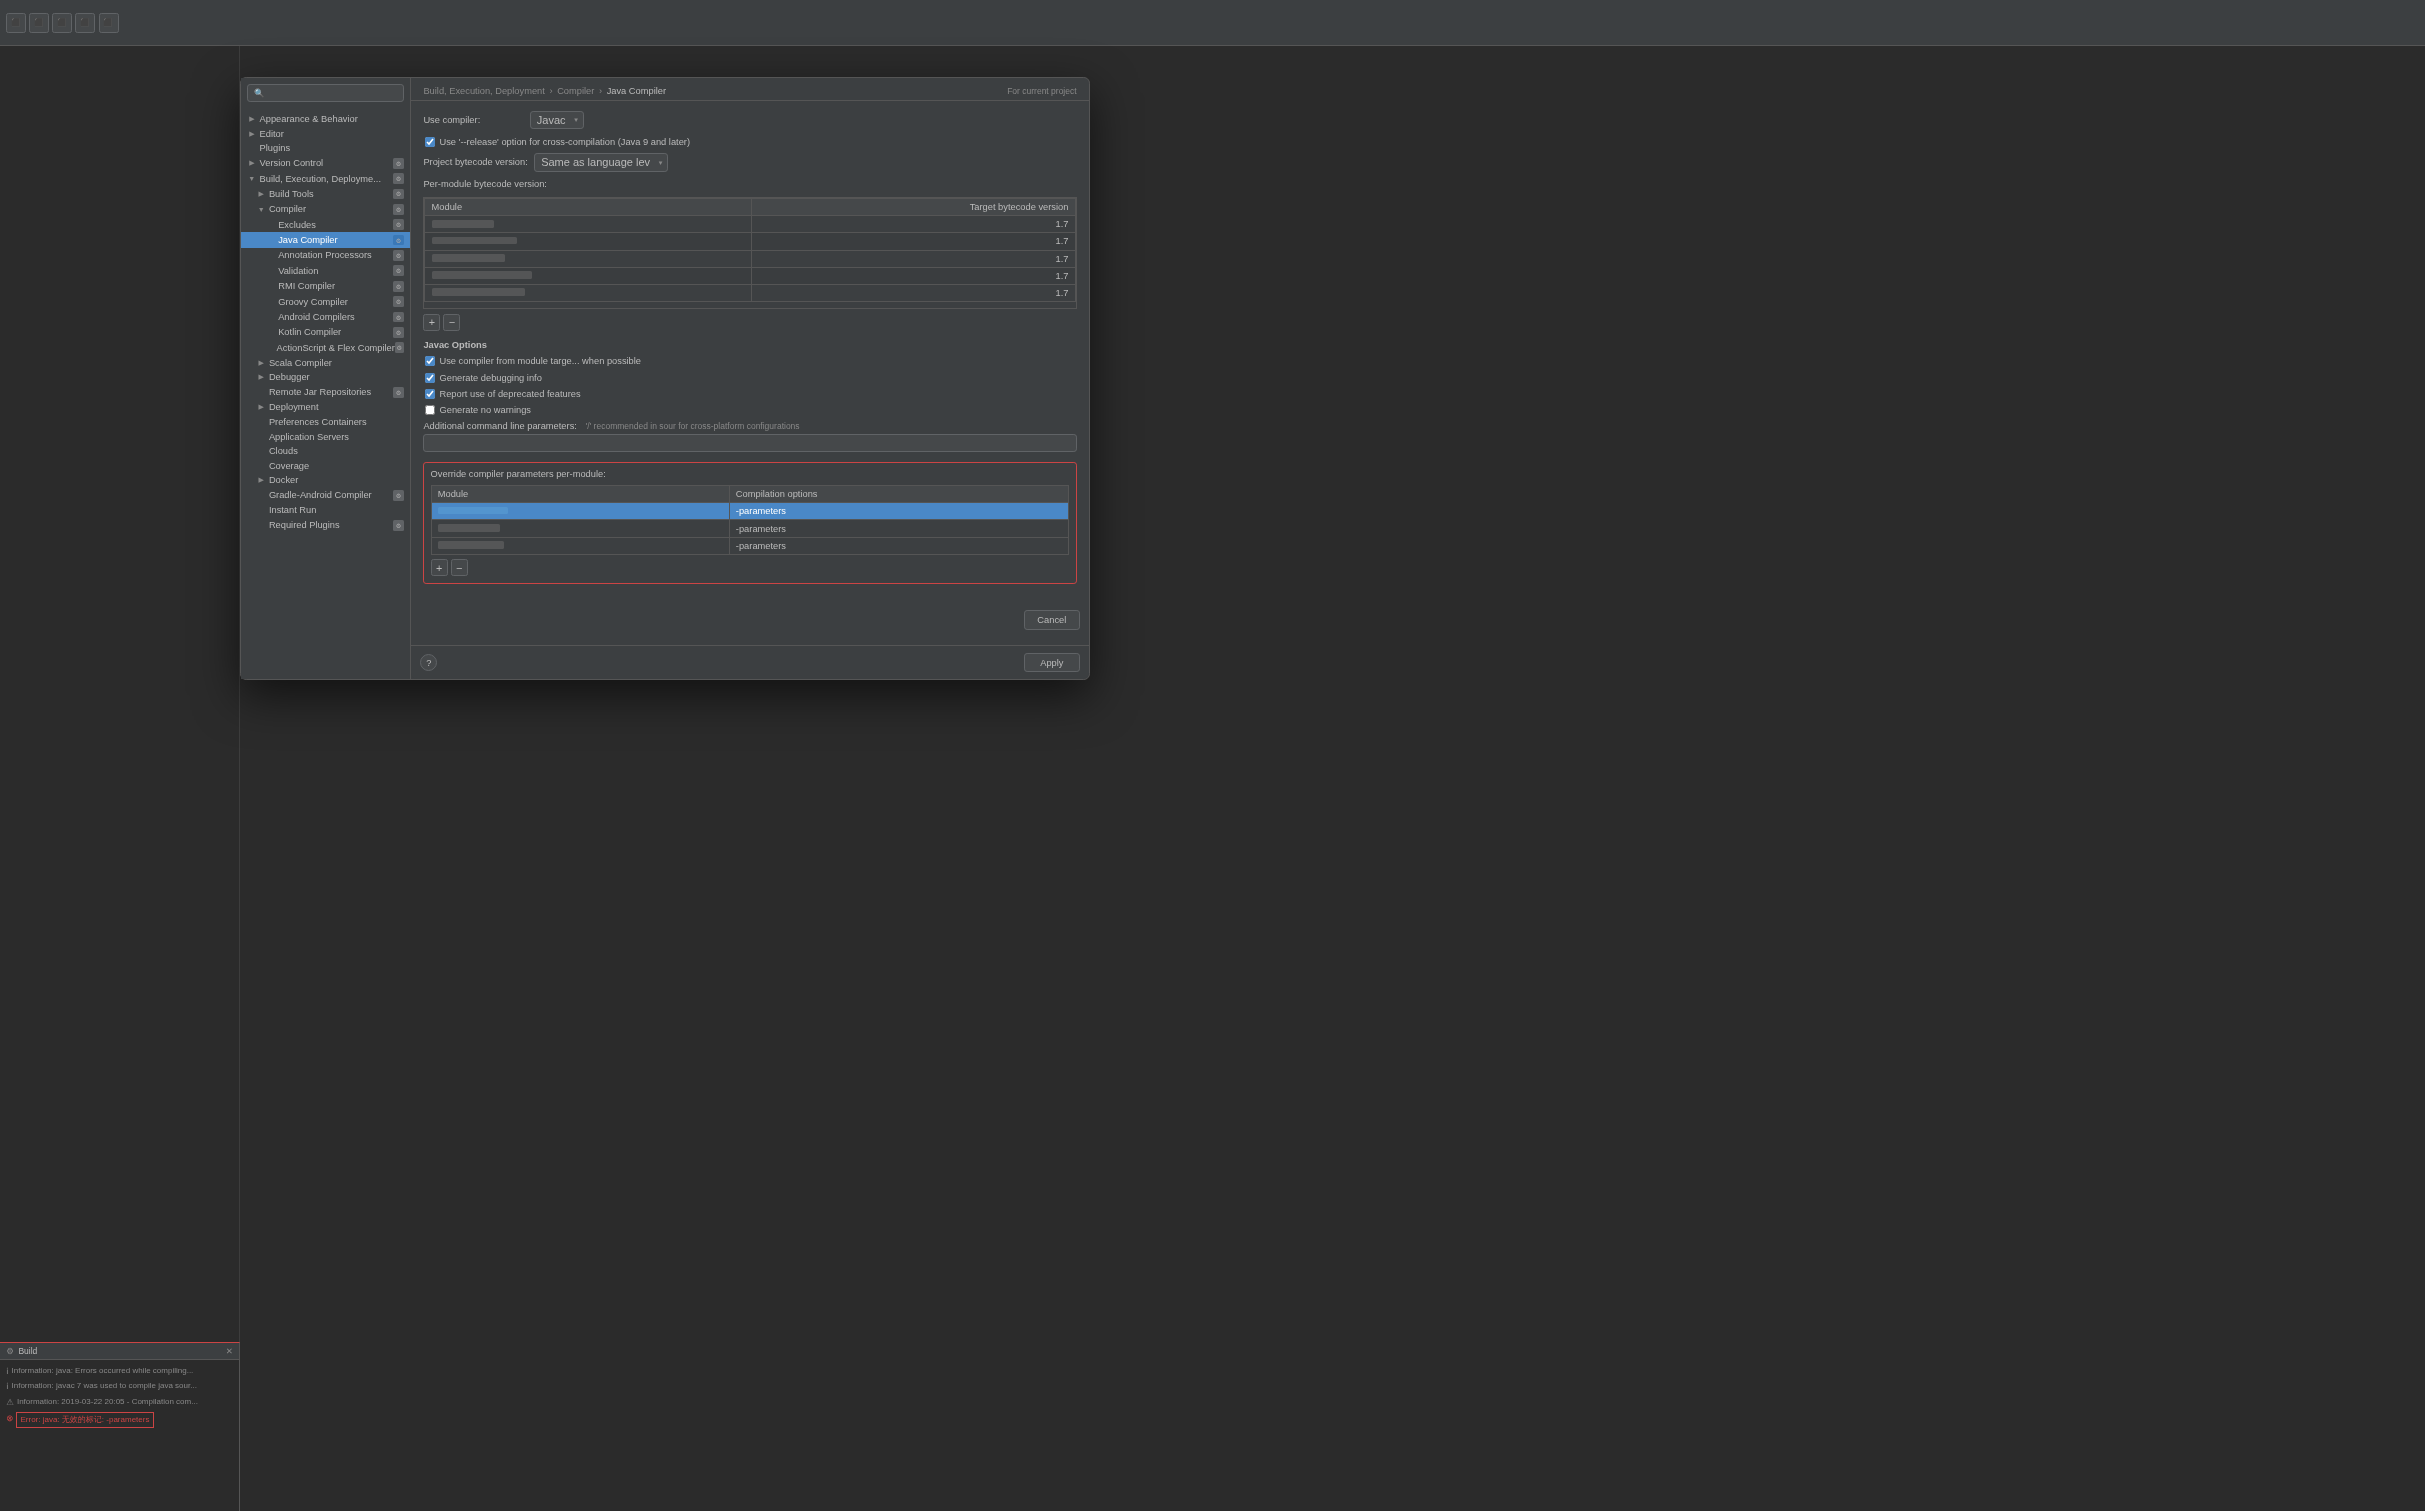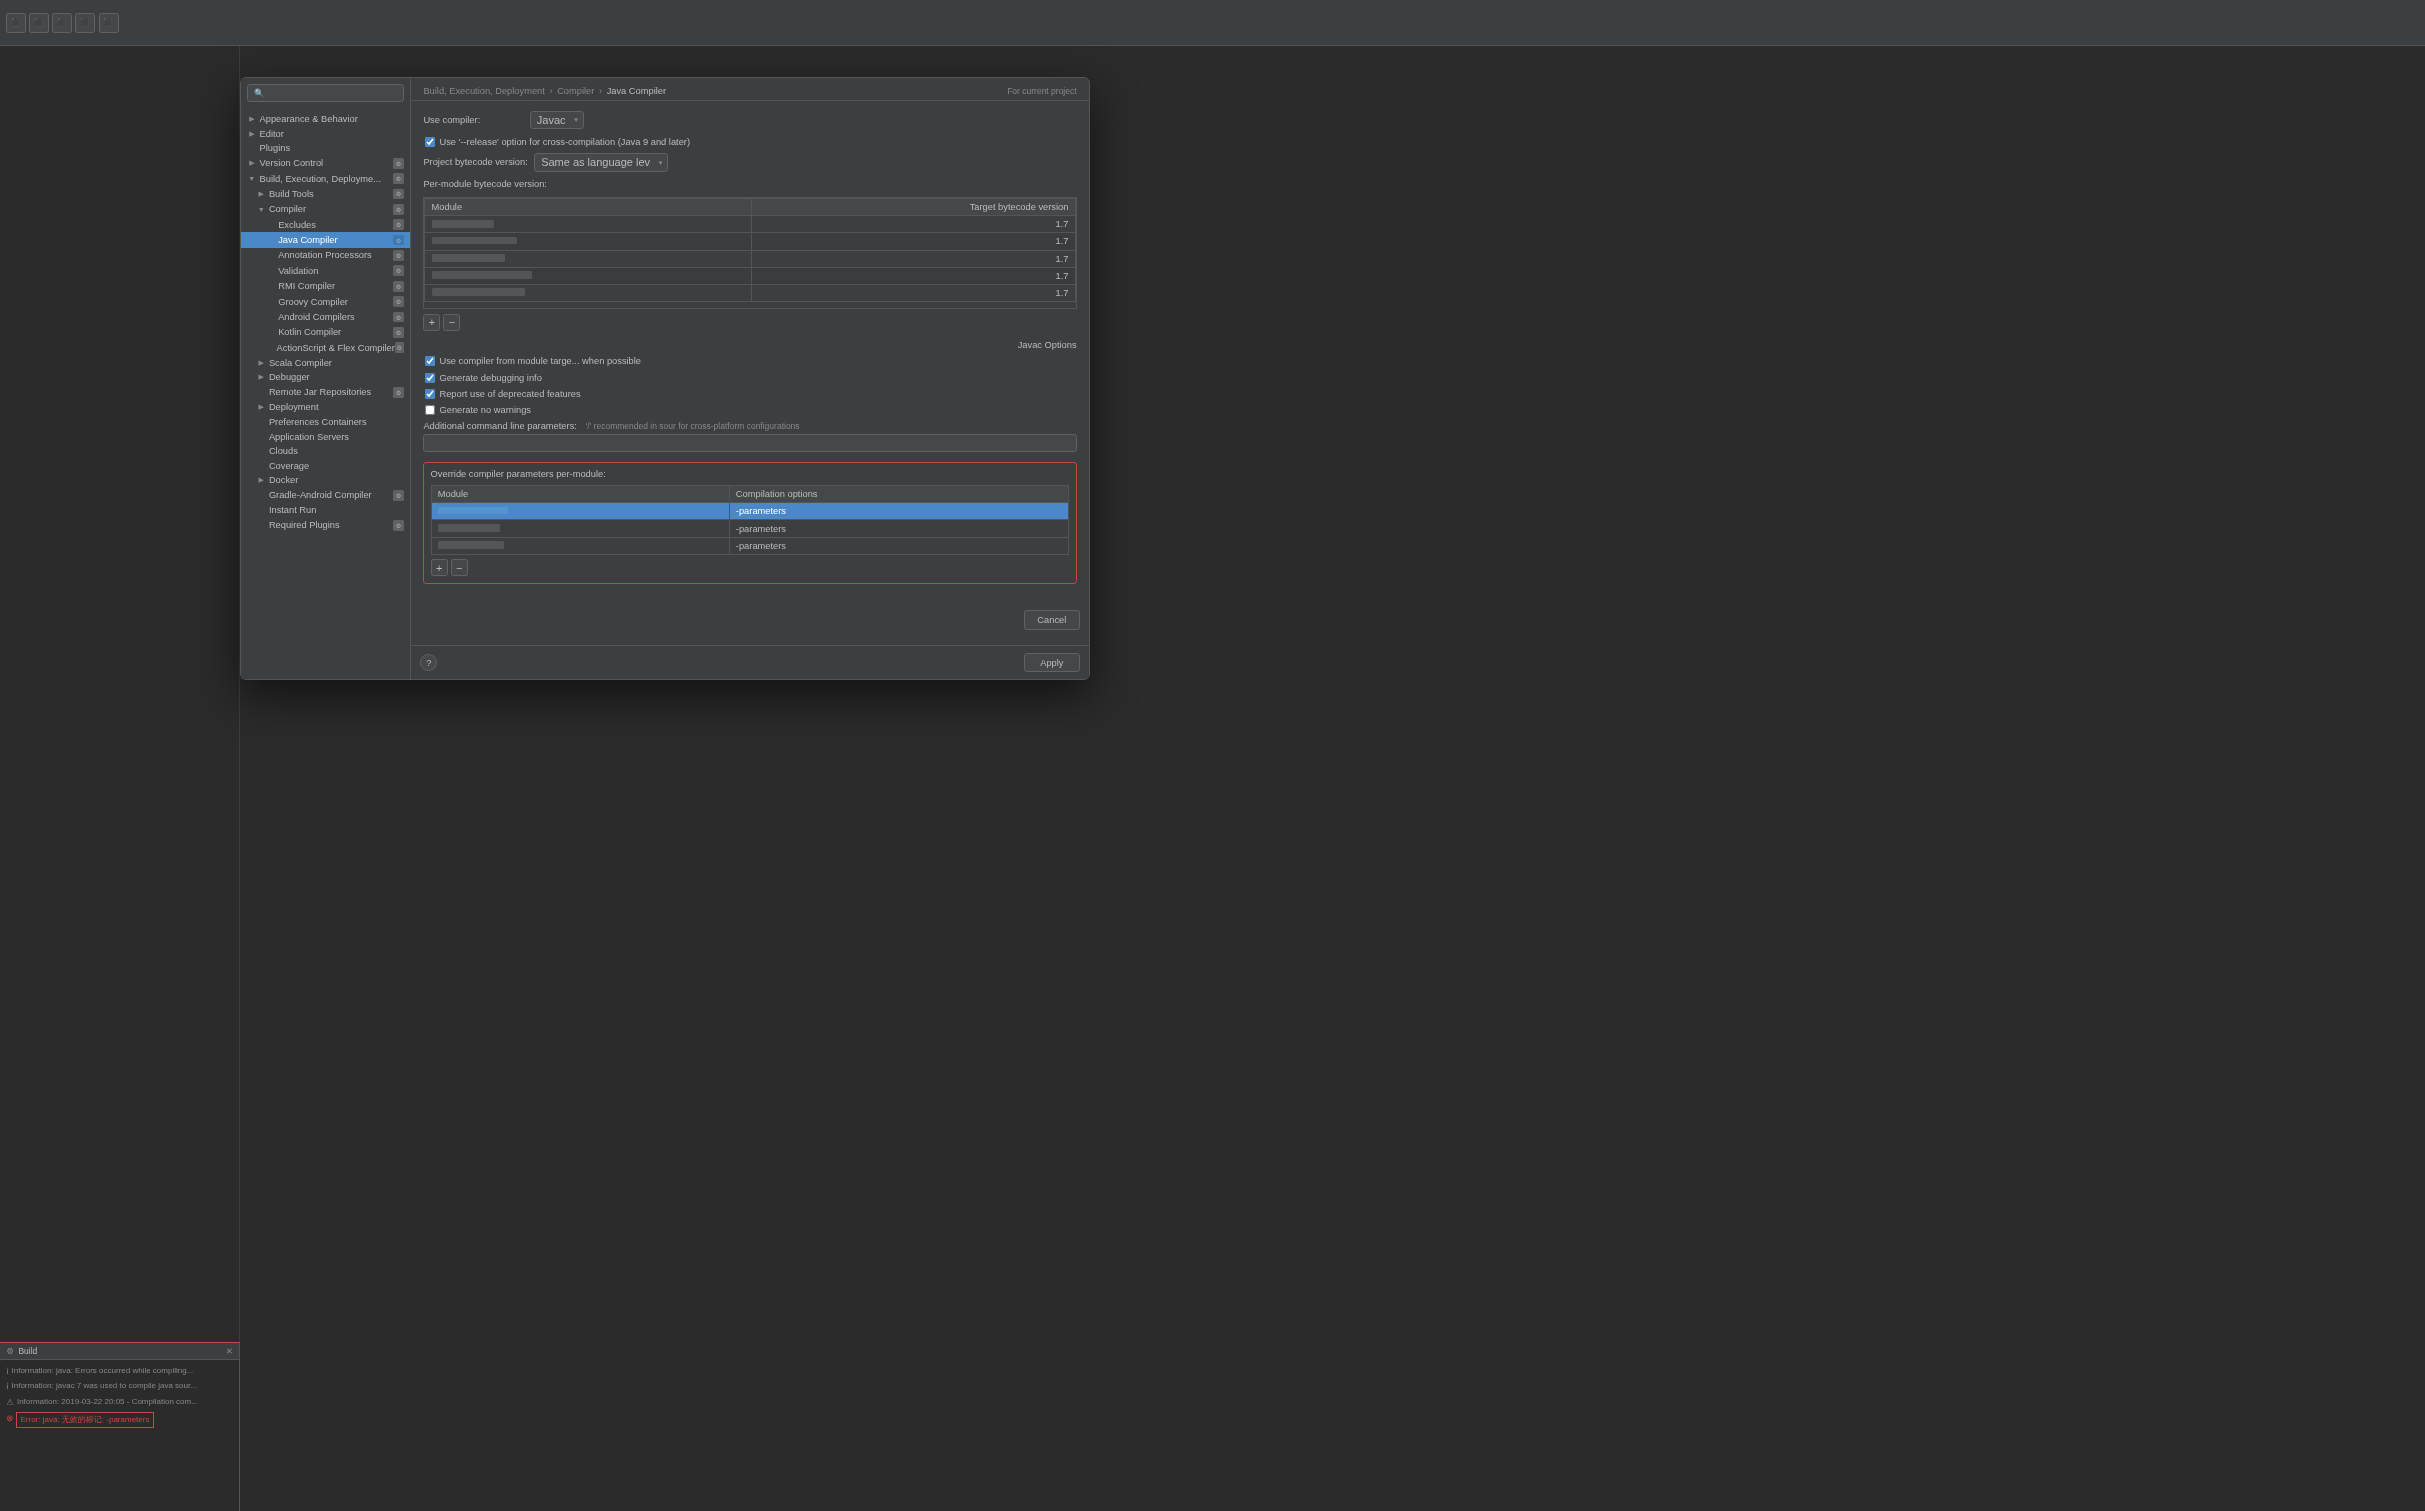--- a/index.html
+++ b/index.html
@@ -228,23 +228,22 @@
     }
 
     .checkbox-label {
       color: #bbbbbb;
       font-size: 9.3px;
     }
 
     .section-label {
       color: #bbbbbb;
       font-size: 9.3px;
-      font-weight: 400;
+      font-weight: 700;
       margin: 9.3px 0 6.2px;
-      text-align: right;
     }
 
     
     .data-table {
       width: 100%;
       border-collapse: collapse;
       font-size: 9.3px;
       margin-bottom: 6.2px;
     }
 

